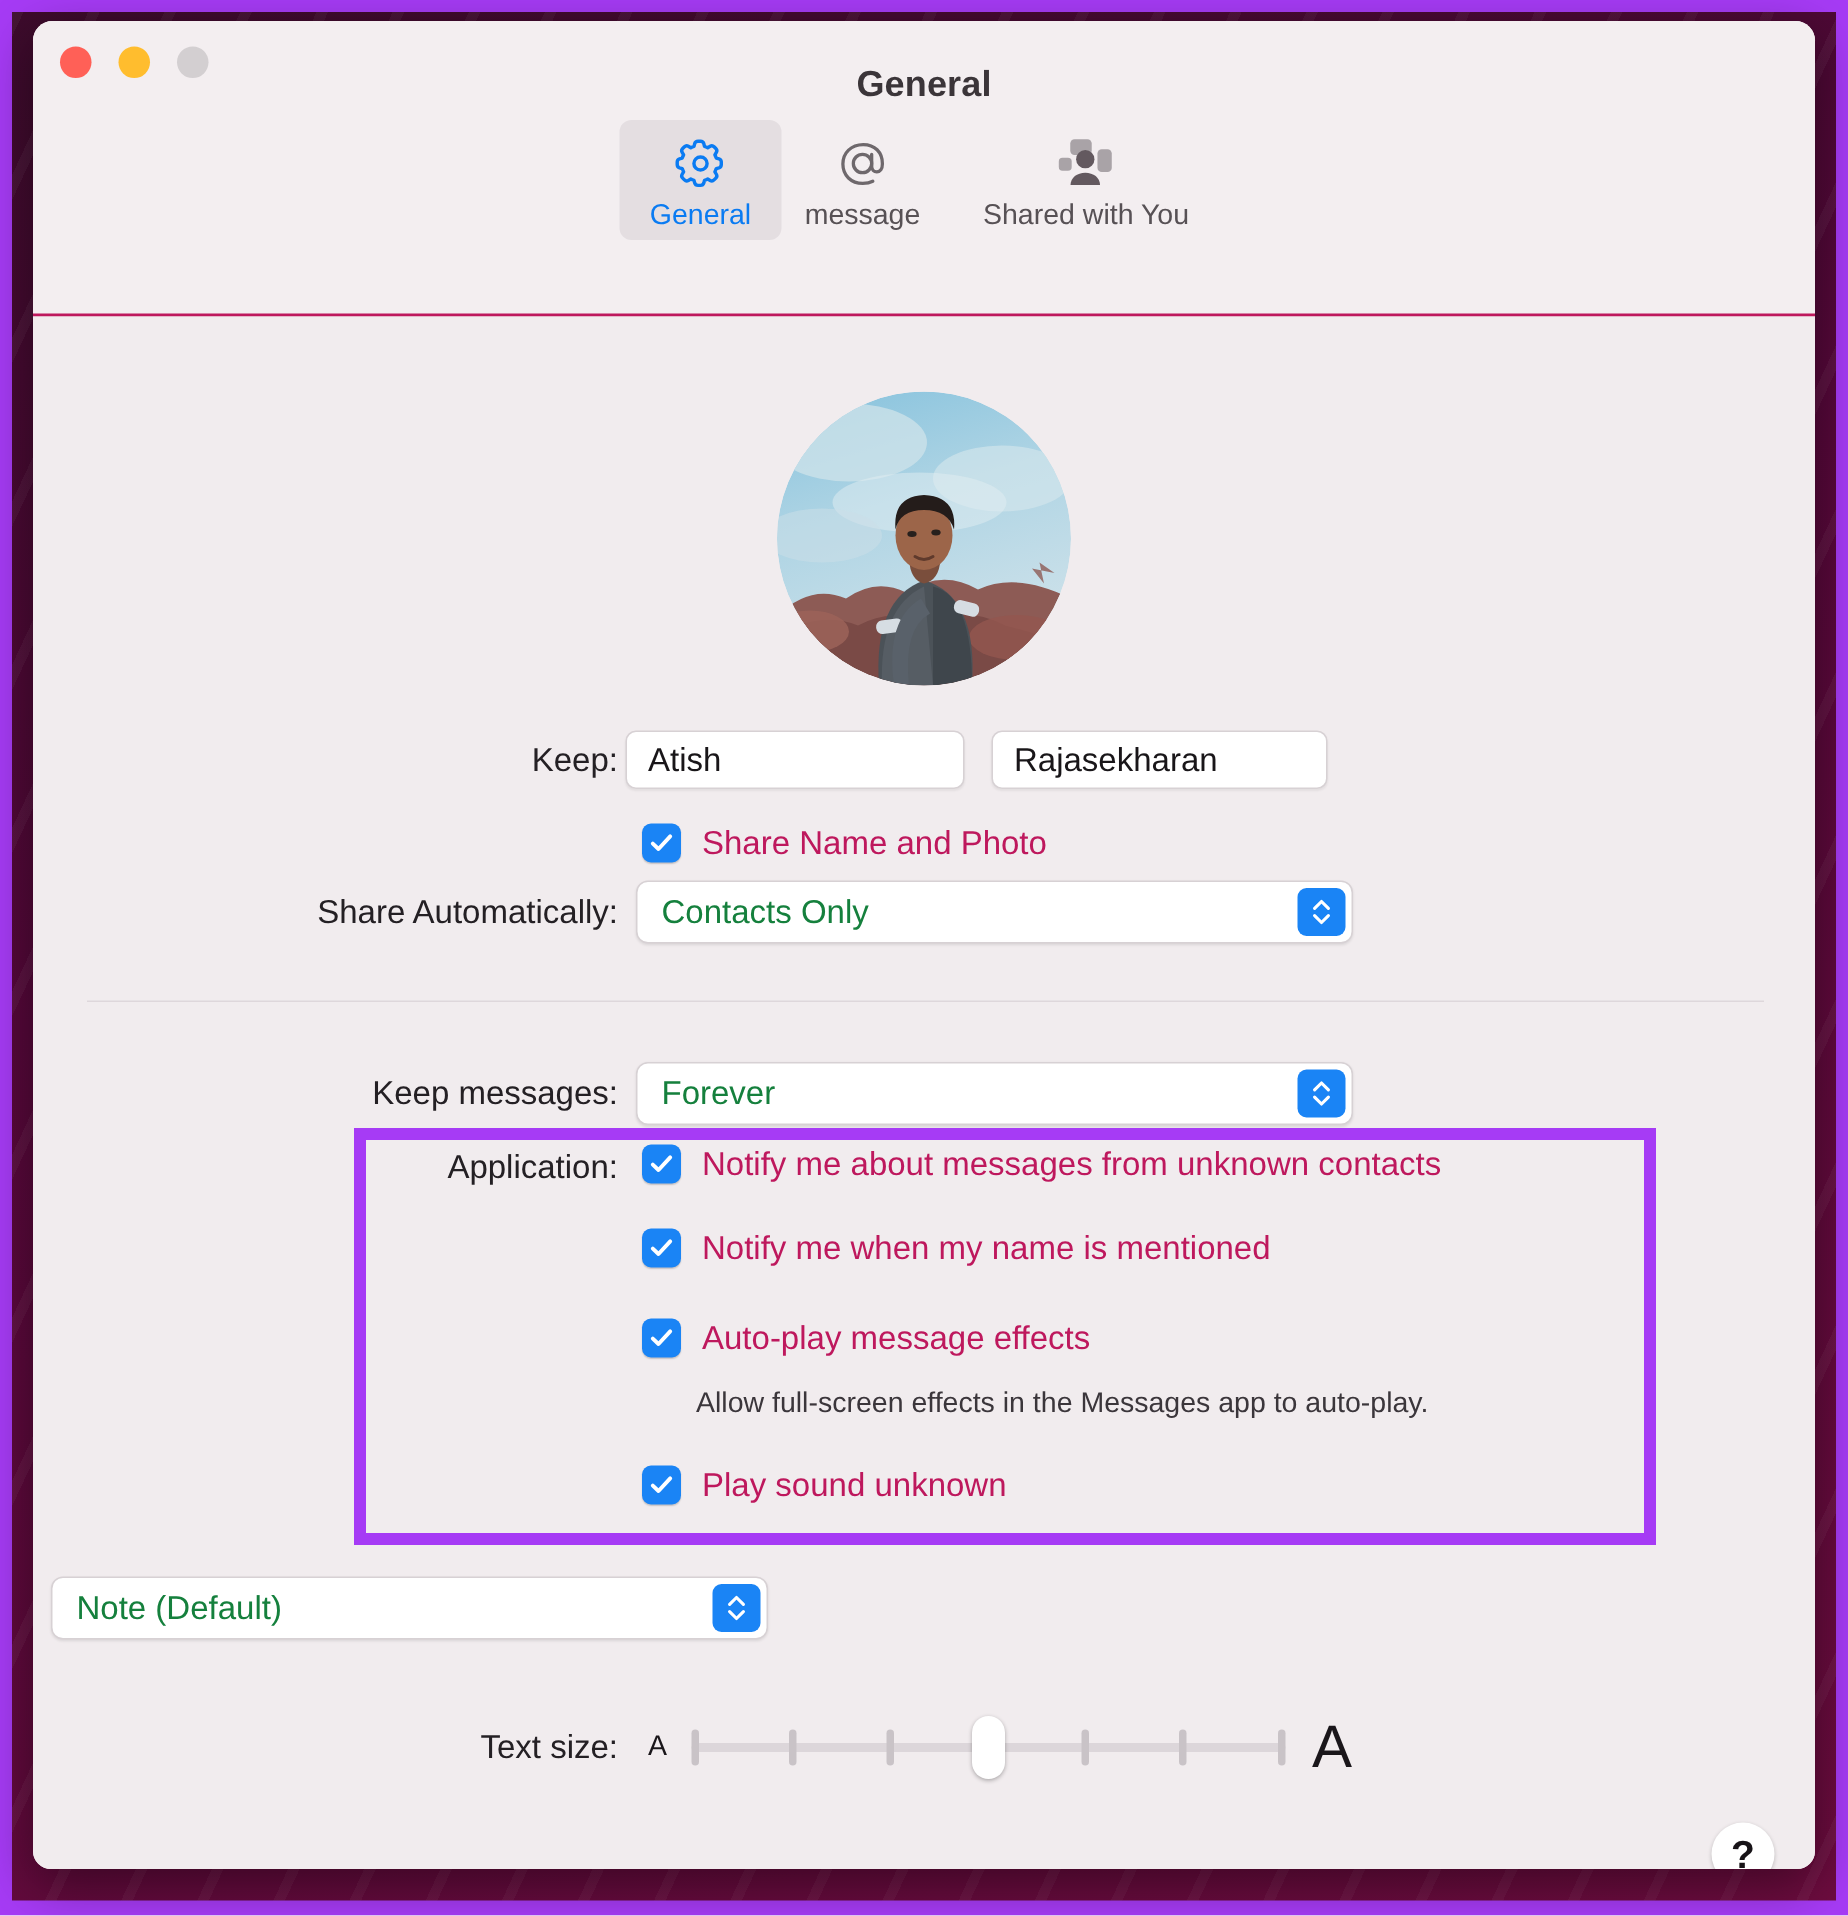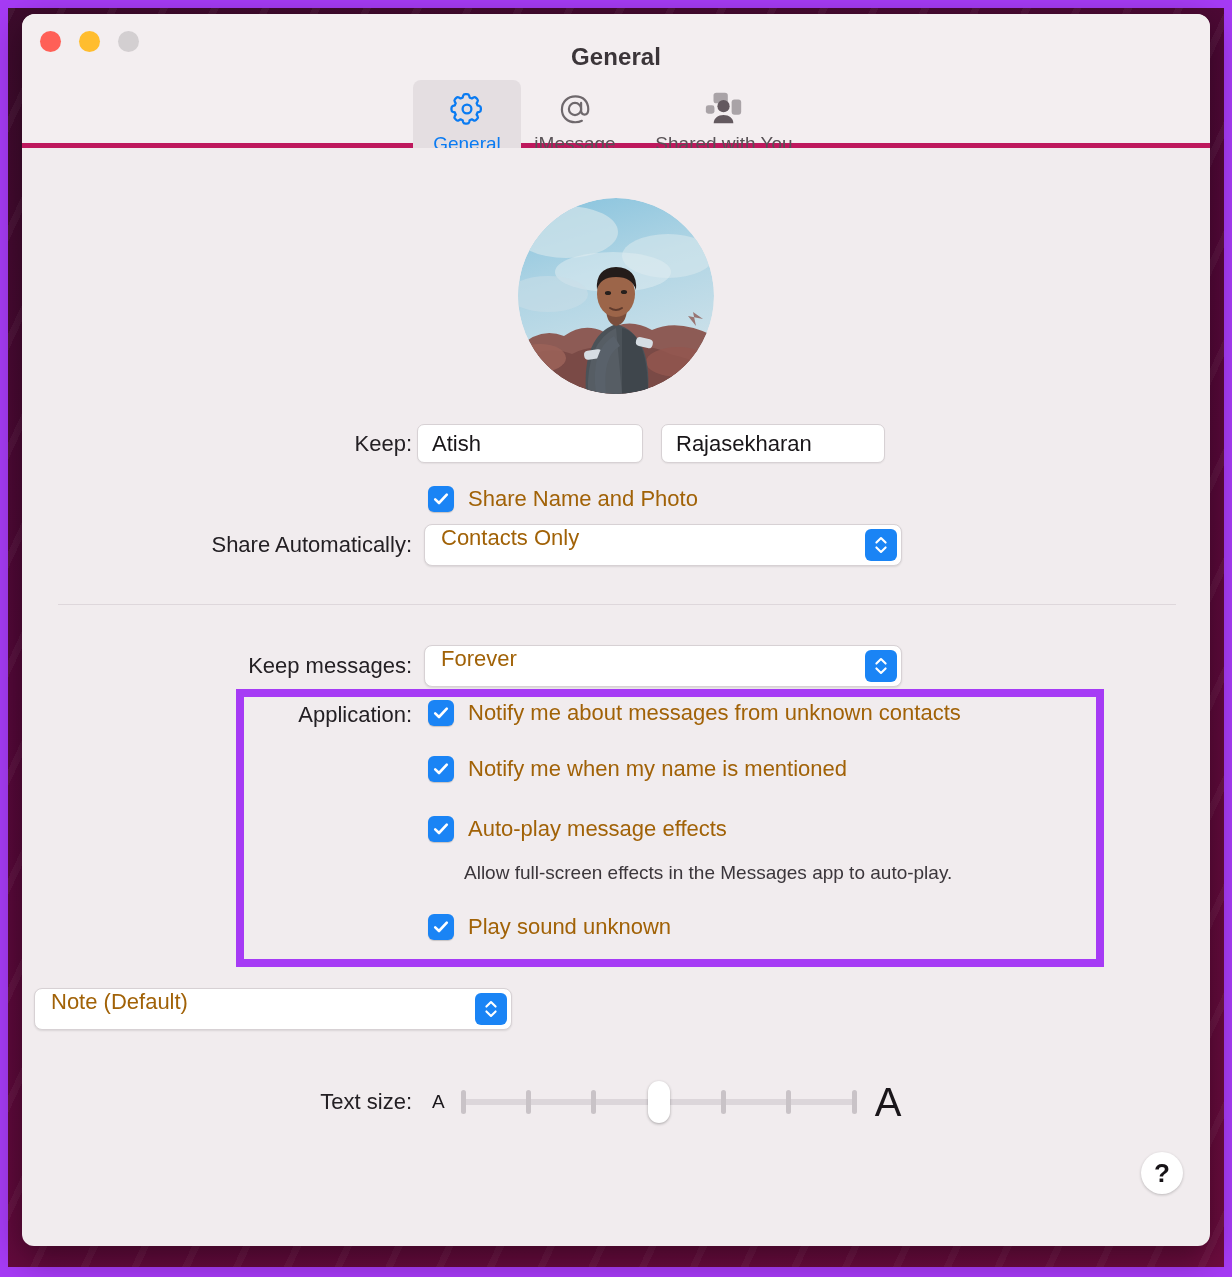--- a/index.html
+++ b/index.html
@@ -41,23 +41,23 @@
     height: 1232px;
     background: #f1ecee;
     border-radius: 13px 13px 12px 12px;
     box-shadow: 0 10px 34px rgba(0,0,0,0.42);
     overflow: hidden;
   }
 
   
   #titlebar {
     position: relative;
-    height: 134px;
+    height: 197px;
     background: #f3eef0;
-    border-bottom: 5px solid #be185d;
+    border-bottom: 2px solid #be185d;
     padding-left: 16px;
   }
   #traffic {
     position: absolute;
     left: 18px; top: 17px;
     display: flex;
     gap: 18px;
   }
   .light { width: 21px; height: 21px; border-radius: 50%; }
   .light.red    { background: #ff6057; }
@@ -131,22 +131,23 @@
     box-shadow: 0 1px 1.5px rgba(0,0,0,0.06);
   }
 
   .popup {
     position: relative;
     background: #ffffff;
     border: 1px solid #d7d1d4;
     border-radius: 8px;
     height: 42px;
     font-size: 22px;
-    color: #a16207;
-    display: flex;
+    color: #15803d;
+    display: flex;
+    align-items: center;
     padding: 0 46px 0 16px;
     box-shadow: 0 1px 2px rgba(0,0,0,0.10);
   }
   .stepper {
     position: absolute;
     right: 4px; top: 4px;
     width: 32px; height: 32px;
     background: #1a84f5;
     border-radius: 6px;
     display: flex;
@@ -159,21 +160,21 @@
   .chk {
     width: 26px; height: 26px;
     border-radius: 6px;
     background: #1a84f5;
     display: inline-flex;
     align-items: center;
     justify-content: center;
     flex: none;
     box-shadow: 0 1px 1px rgba(0,0,0,0.18);
   }
-  .chklabel { font-size: 22px; color: #a16207; white-space: nowrap; text-align: right; }
+  .chklabel { font-size: 22px; color: #be185d; white-space: nowrap; text-align: right; }
   .chkrow { display: flex; align-items: center; gap: 14px; }
 
   #divider {
     position: absolute;
     left: 36px; top: 456px;
     width: 1118px; height: 1px;
     background: #ded7db;
   }
 
   
@@ -253,21 +254,21 @@
           <span class="tlabel">General</span>
         </div>
 
         <div class="tab">
           <span class="ticon">
             <svg width="42" height="42" viewBox="0 0 44 44" fill="none">
               <circle cx="22" cy="22" r="6.4" stroke="#6e686c" stroke-width="2.3"></circle>
               <path d="M28.4 15.6v8.1c0 2.6 1.6 4.1 3.6 4.1 2.3 0 3.9-2 3.9-5.6 0-8.2-5.4-13.4-13.4-13.4C14.1 8.8 8.3 14.6 8.3 22.4c0 7.9 5.7 13.5 13.9 13.5 2.7 0 5.1-.5 7-1.5" stroke="#6e686c" stroke-width="2.3" stroke-linecap="round"></path>
             </svg>
           </span>
-          <span class="tlabel">iMessage</span>
+          <span class="tlabel">message</span>
         </div>
 
         <div class="tab wide">
           <span class="ticon">
             <svg width="46" height="42" viewBox="0 0 48 44" fill="none">
               <rect x="13" y="5" width="15" height="11" rx="3" fill="#a9a3a7"></rect>
               <rect x="32" y="12" width="10" height="16" rx="3" fill="#a9a3a7"></rect>
               <rect x="5" y="18" width="9" height="9" rx="2.6" fill="#a9a3a7"></rect>
               <circle cx="23.5" cy="19" r="6.4" fill="#63595f"></circle>
               <path d="M13.2 37c0-5.2 4.6-8.6 10.3-8.6S33.8 31.8 33.8 37z" fill="#63595f"></path>

